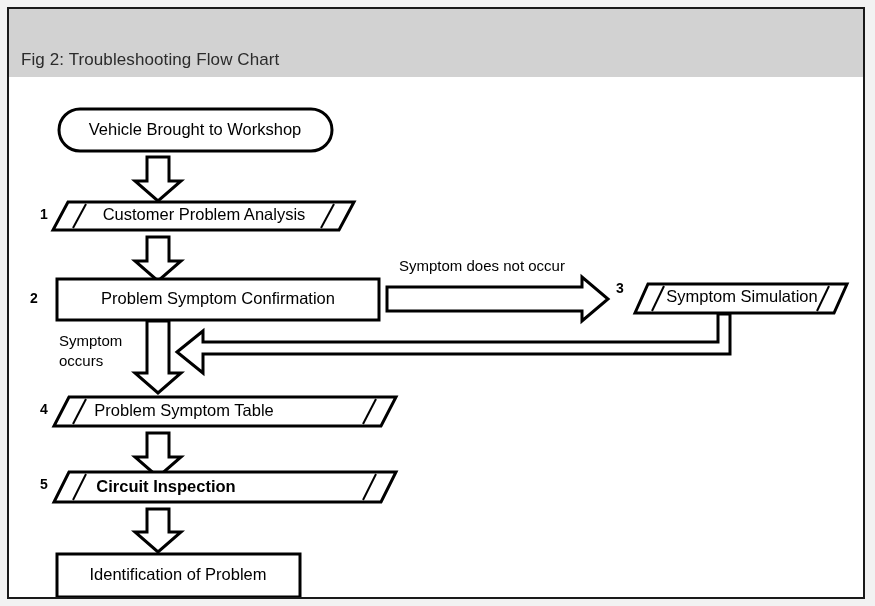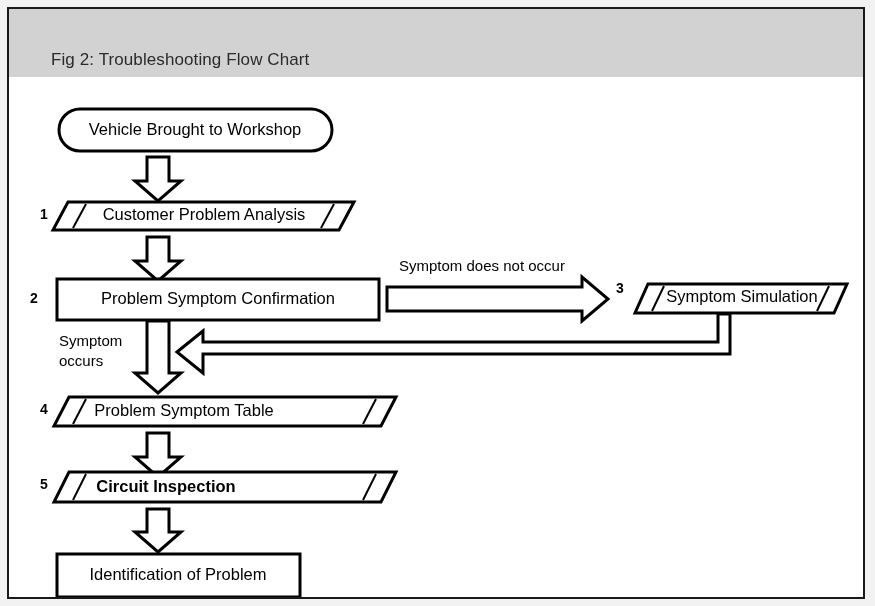--- a/index.html
+++ b/index.html
@@ -42,21 +42,20 @@
     box-sizing: border-box;
   }
   #title-text {
     position: absolute;
     left: 12px;
     bottom: 7px;
     font-size: 17px;
     color: #2b2b2b;
     letter-spacing: 0.1px;
     white-space: nowrap;
-    margin-left: 30px;
   }
   
   #chart-area {
     position: absolute;
     left: 0;
     top: 68px;
     width: 854px;
     height: 475px;
   }
   svg { display: block; }

